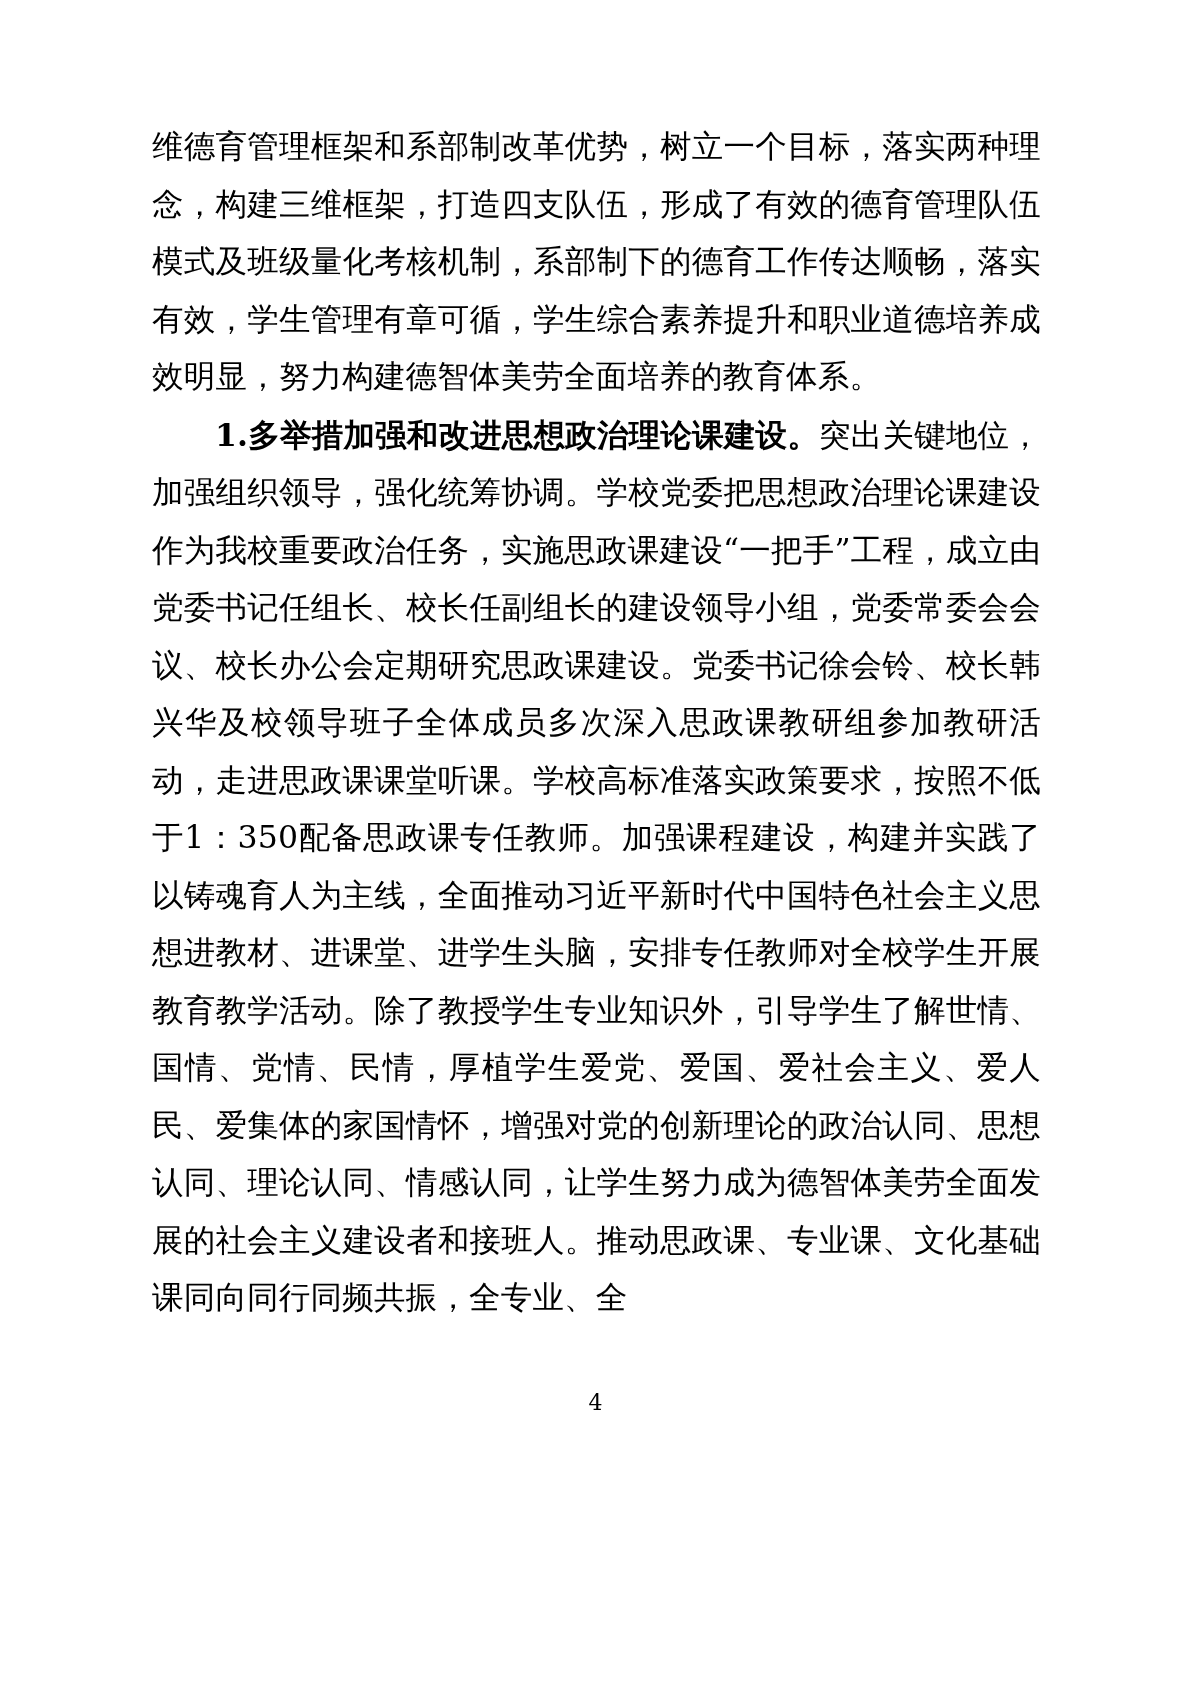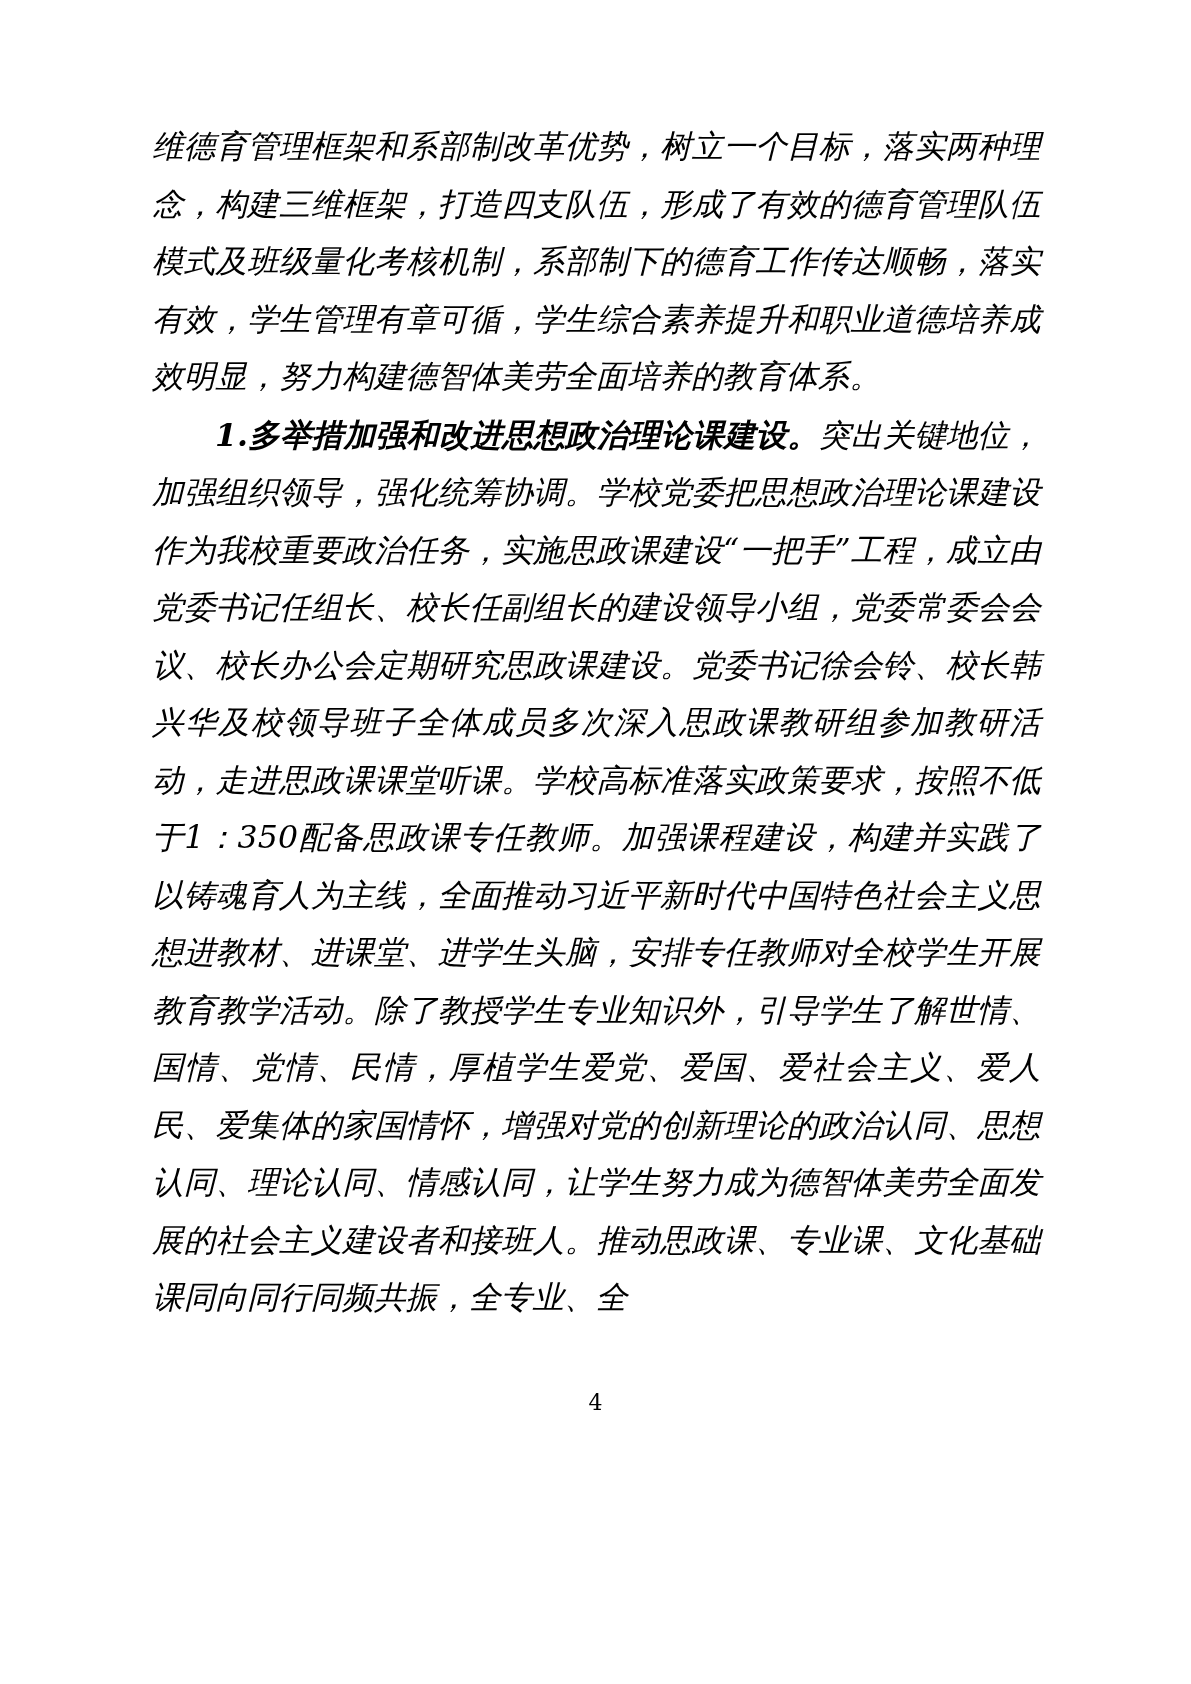--- a/index.html
+++ b/index.html
@@ -19,21 +19,20 @@
     box-sizing: border-box;
     padding: 118px 150px 0 152px;
     overflow: hidden;
   }
   .doc-body {
     font-size: 31.5px;
     line-height: 57.5px;
     text-align: justify;
     text-justify: inter-ideograph;
     letter-spacing: 0.2px;
-    font-style: italic;
   }
   .para {
     margin: 0;
     text-indent: 0;
   }
   .para-indent {
     margin: 0;
     text-indent: 63px;
   }
   .bold-run {

